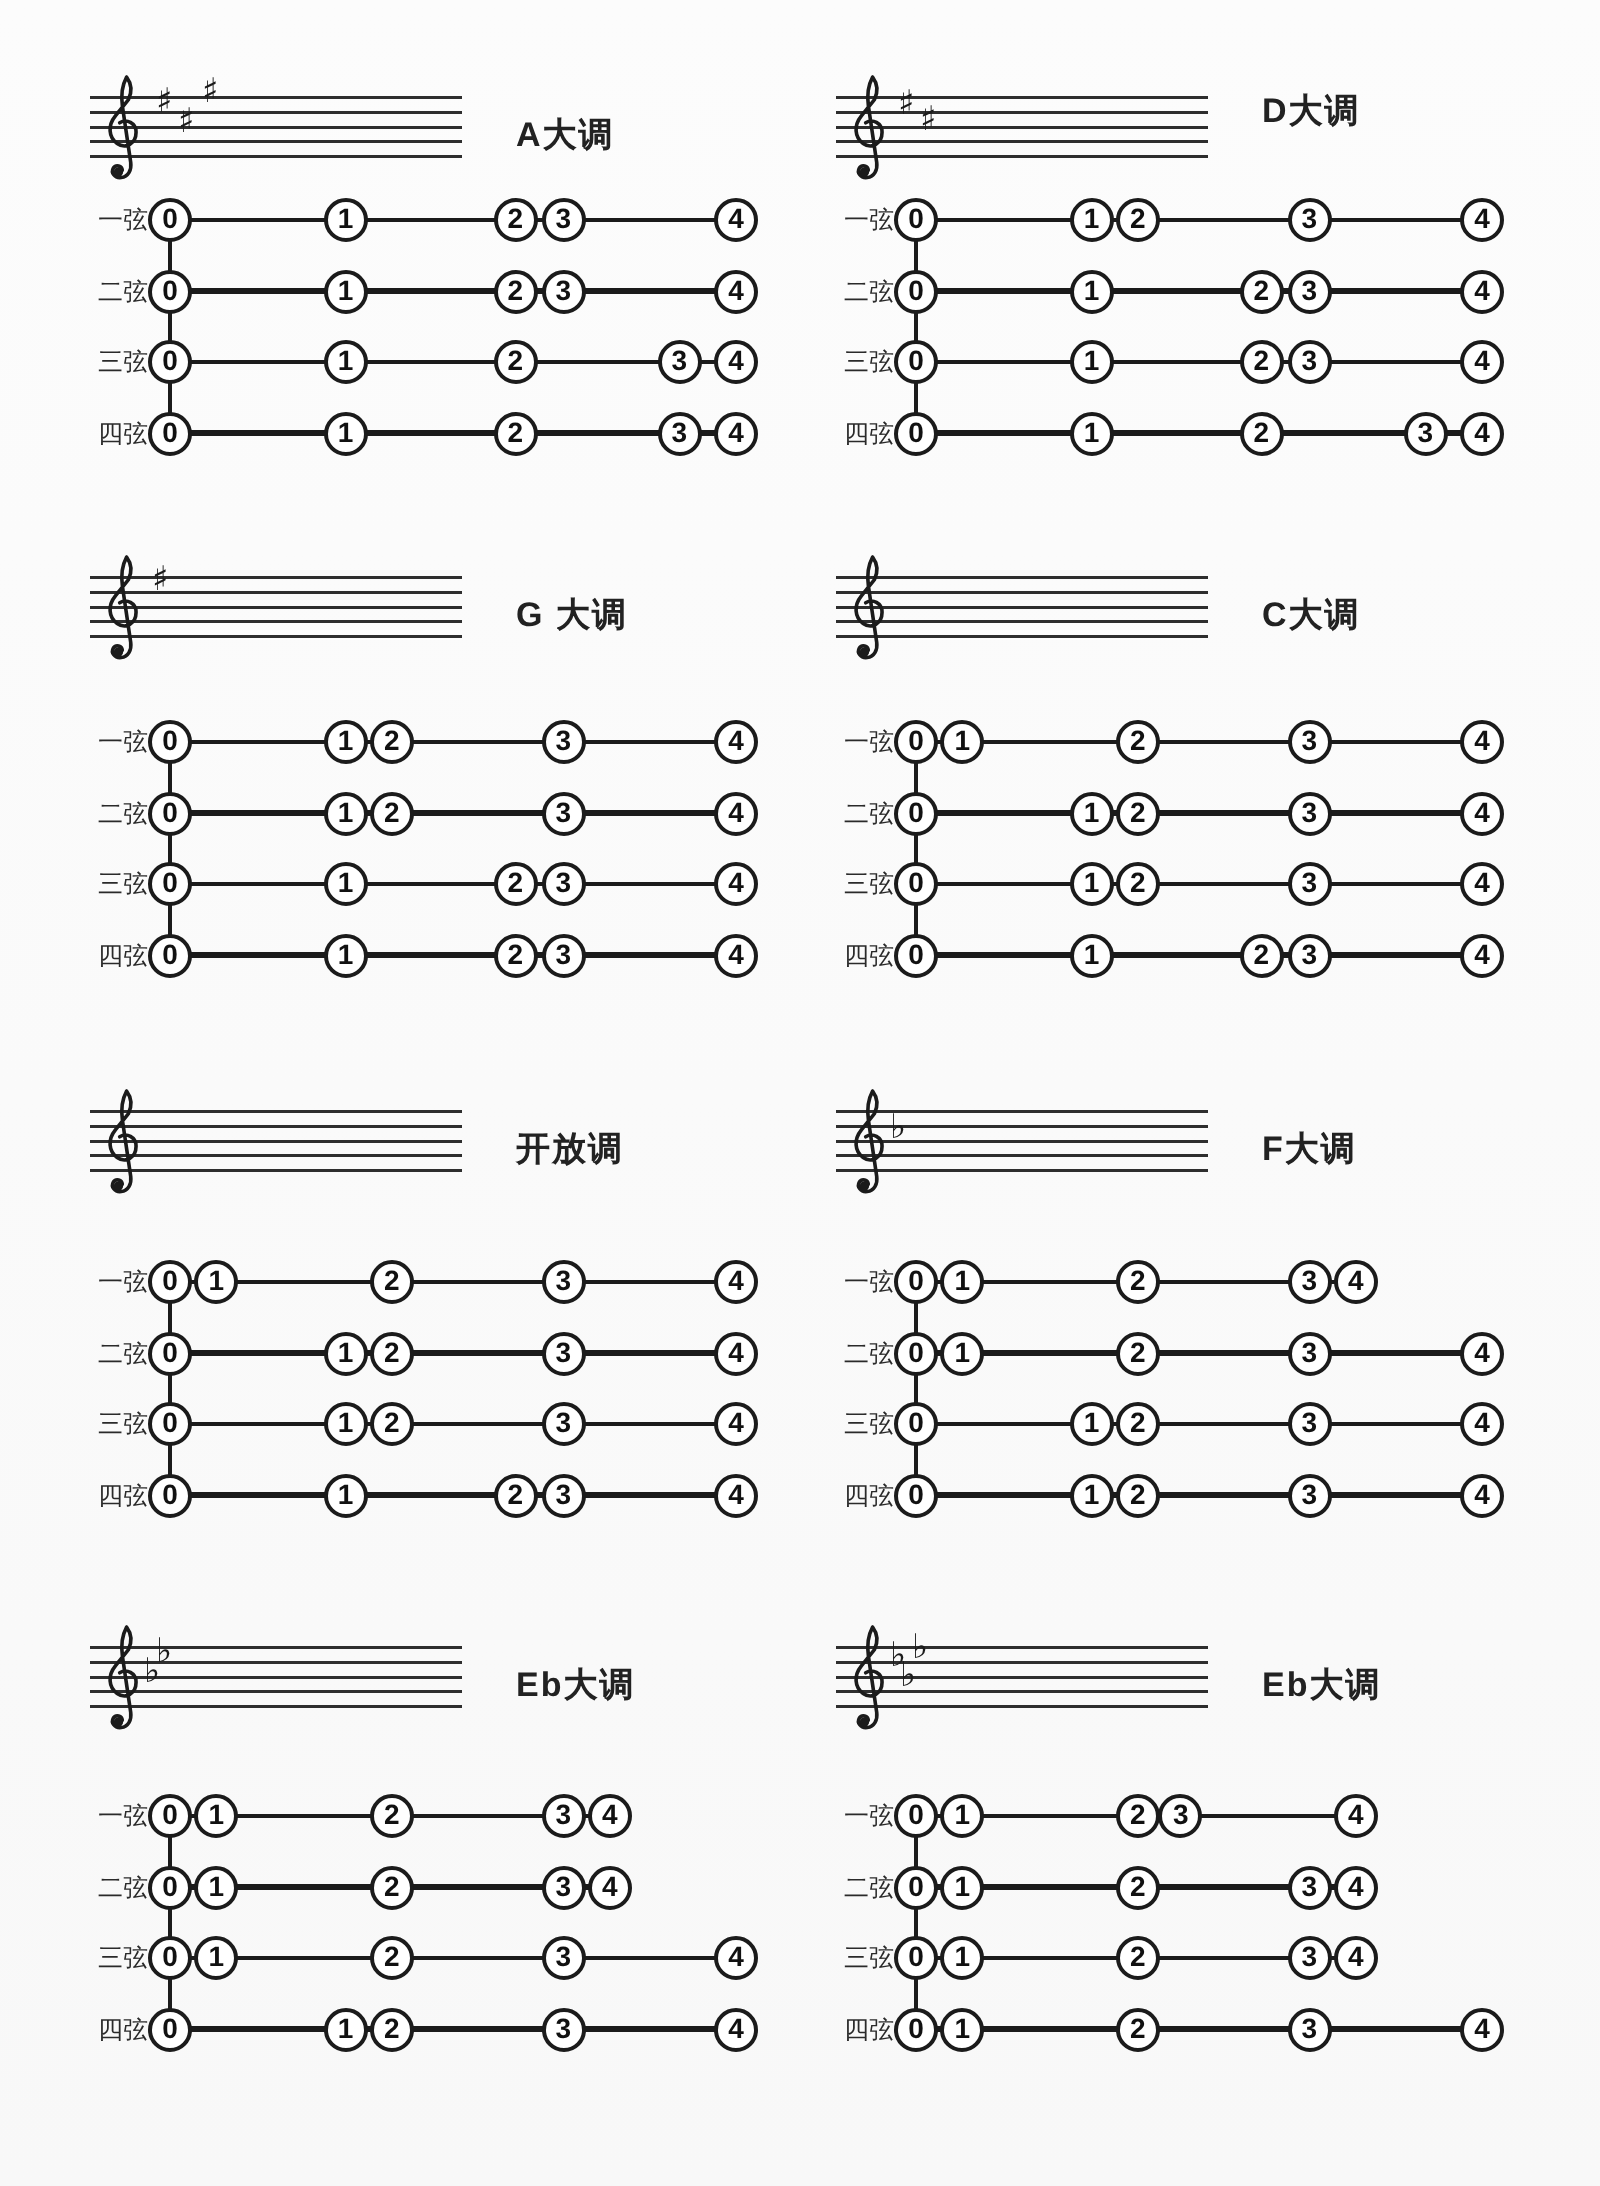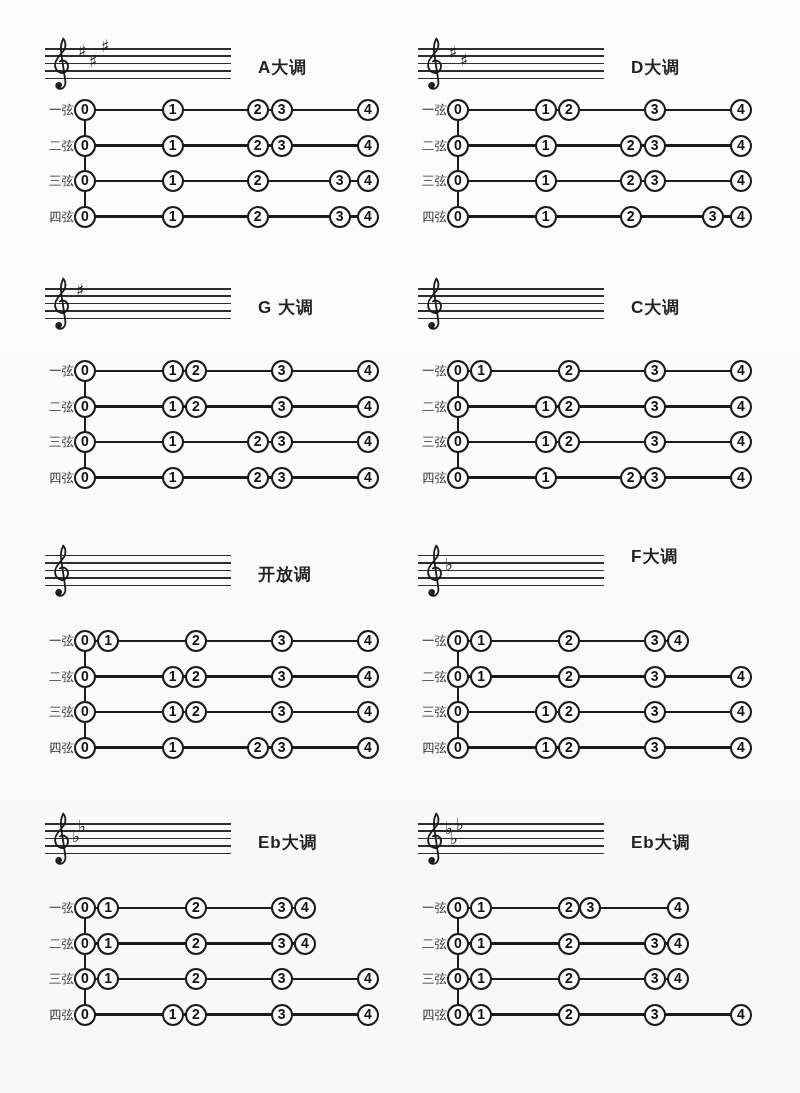--- a/index.html
+++ b/index.html
@@ -66,21 +66,21 @@
       <div class="finger-circle" style="left: 327px; top: 130px;">4</div>
       <span class="string-label" style="top: 168.5px;">四弦</span>
       <div class="string-line" style="left: 55px; width: 283px; top: 175.3px;"></div>
       <div class="finger-circle" style="left: 44px; top: 165.5px;">0</div>
       <div class="finger-circle" style="left: 131.73px; top: 165.5px;">1</div>
       <div class="finger-circle" style="left: 216.63px; top: 165.5px;">2</div>
       <div class="finger-circle" style="left: 298.7px; top: 165.5px;">3</div>
       <div class="finger-circle" style="left: 327px; top: 165.5px;">4</div>
     </section>
   <section class="panel" style="left: 403px; top: 40px;">
-    <h2 class="key-title" style="top: 16px;">D大调</h2>
+    <h2 class="key-title" style="top: 4px;">D大调</h2>
   <div class="staff" style="top: 8px;"></div>
       <svg class="clef" viewBox="0 0 28 72" style="top: -4px;">
         <path d="M15.5 3 C18.5 7 18.7 11.5 16.6 16 L9 25.5 C4.5 31 5 38 10 41.5 C15 45 21 41.5 21 35 C21 29.5 15.5 27 11.5 29.5 M15.5 3 C12.8 8 12.2 14 13.1 20 L17.9 52.5 C18.5 57 16.4 60.8 12.4 61.3 C8.4 61.8 6.3 58.3 7.8 55.8 C9.3 53.5 12.8 54.3 13 57" fill="none" stroke="#1b1b1b" stroke-width="2.1" stroke-linecap="round"></path>
         <circle cx="10.8" cy="58" r="2.7" fill="#1b1b1b"></circle>
       </svg>
       <span class="accidental" style="left: 46px; top: 4px;">♯</span>
       <span class="accidental" style="left: 57px; top: 12px;">♯</span>
       <span class="string-label" style="top: 62px;">一弦</span>
       <div class="string-line" style="left: 55px; width: 283px; top: 68.8px;"></div>
       <div class="string-connector" style="left: 53.8px; top: 70px; height: 35.5px;"></div>
@@ -225,21 +225,21 @@
       <div class="finger-circle" style="left: 327px; top: 159px;">4</div>
       <span class="string-label" style="top: 197.5px;">四弦</span>
       <div class="string-line" style="left: 55px; width: 283px; top: 204.3px;"></div>
       <div class="finger-circle" style="left: 44px; top: 194.5px;">0</div>
       <div class="finger-circle" style="left: 131.73px; top: 194.5px;">1</div>
       <div class="finger-circle" style="left: 216.63px; top: 194.5px;">2</div>
       <div class="finger-circle" style="left: 240.685px; top: 194.5px;">3</div>
       <div class="finger-circle" style="left: 327px; top: 194.5px;">4</div>
     </section>
   <section class="panel" style="left: 403px; top: 542px;">
-    <h2 class="key-title" style="top: 3px;">F大调</h2>
+    <h2 class="key-title" style="top: 21px;">F大调</h2>
   <div class="staff" style="top: 13px;"></div>
       <svg class="clef" viewBox="0 0 28 72" style="top: 1px;">
         <path d="M15.5 3 C18.5 7 18.7 11.5 16.6 16 L9 25.5 C4.5 31 5 38 10 41.5 C15 45 21 41.5 21 35 C21 29.5 15.5 27 11.5 29.5 M15.5 3 C12.8 8 12.2 14 13.1 20 L17.9 52.5 C18.5 57 16.4 60.8 12.4 61.3 C8.4 61.8 6.3 58.3 7.8 55.8 C9.3 53.5 12.8 54.3 13 57" fill="none" stroke="#1b1b1b" stroke-width="2.1" stroke-linecap="round"></path>
         <circle cx="10.8" cy="58" r="2.7" fill="#1b1b1b"></circle>
       </svg>
       <span class="accidental" style="left: 42px; top: 14px;">♭</span>
       <span class="string-label" style="top: 91px;">一弦</span>
       <div class="string-line" style="left: 55px; width: 219.891px; top: 97.8px;"></div>
       <div class="string-connector" style="left: 53.8px; top: 99px; height: 35.5px;"></div>
       <div class="finger-circle" style="left: 44px; top: 88px;">0</div>

